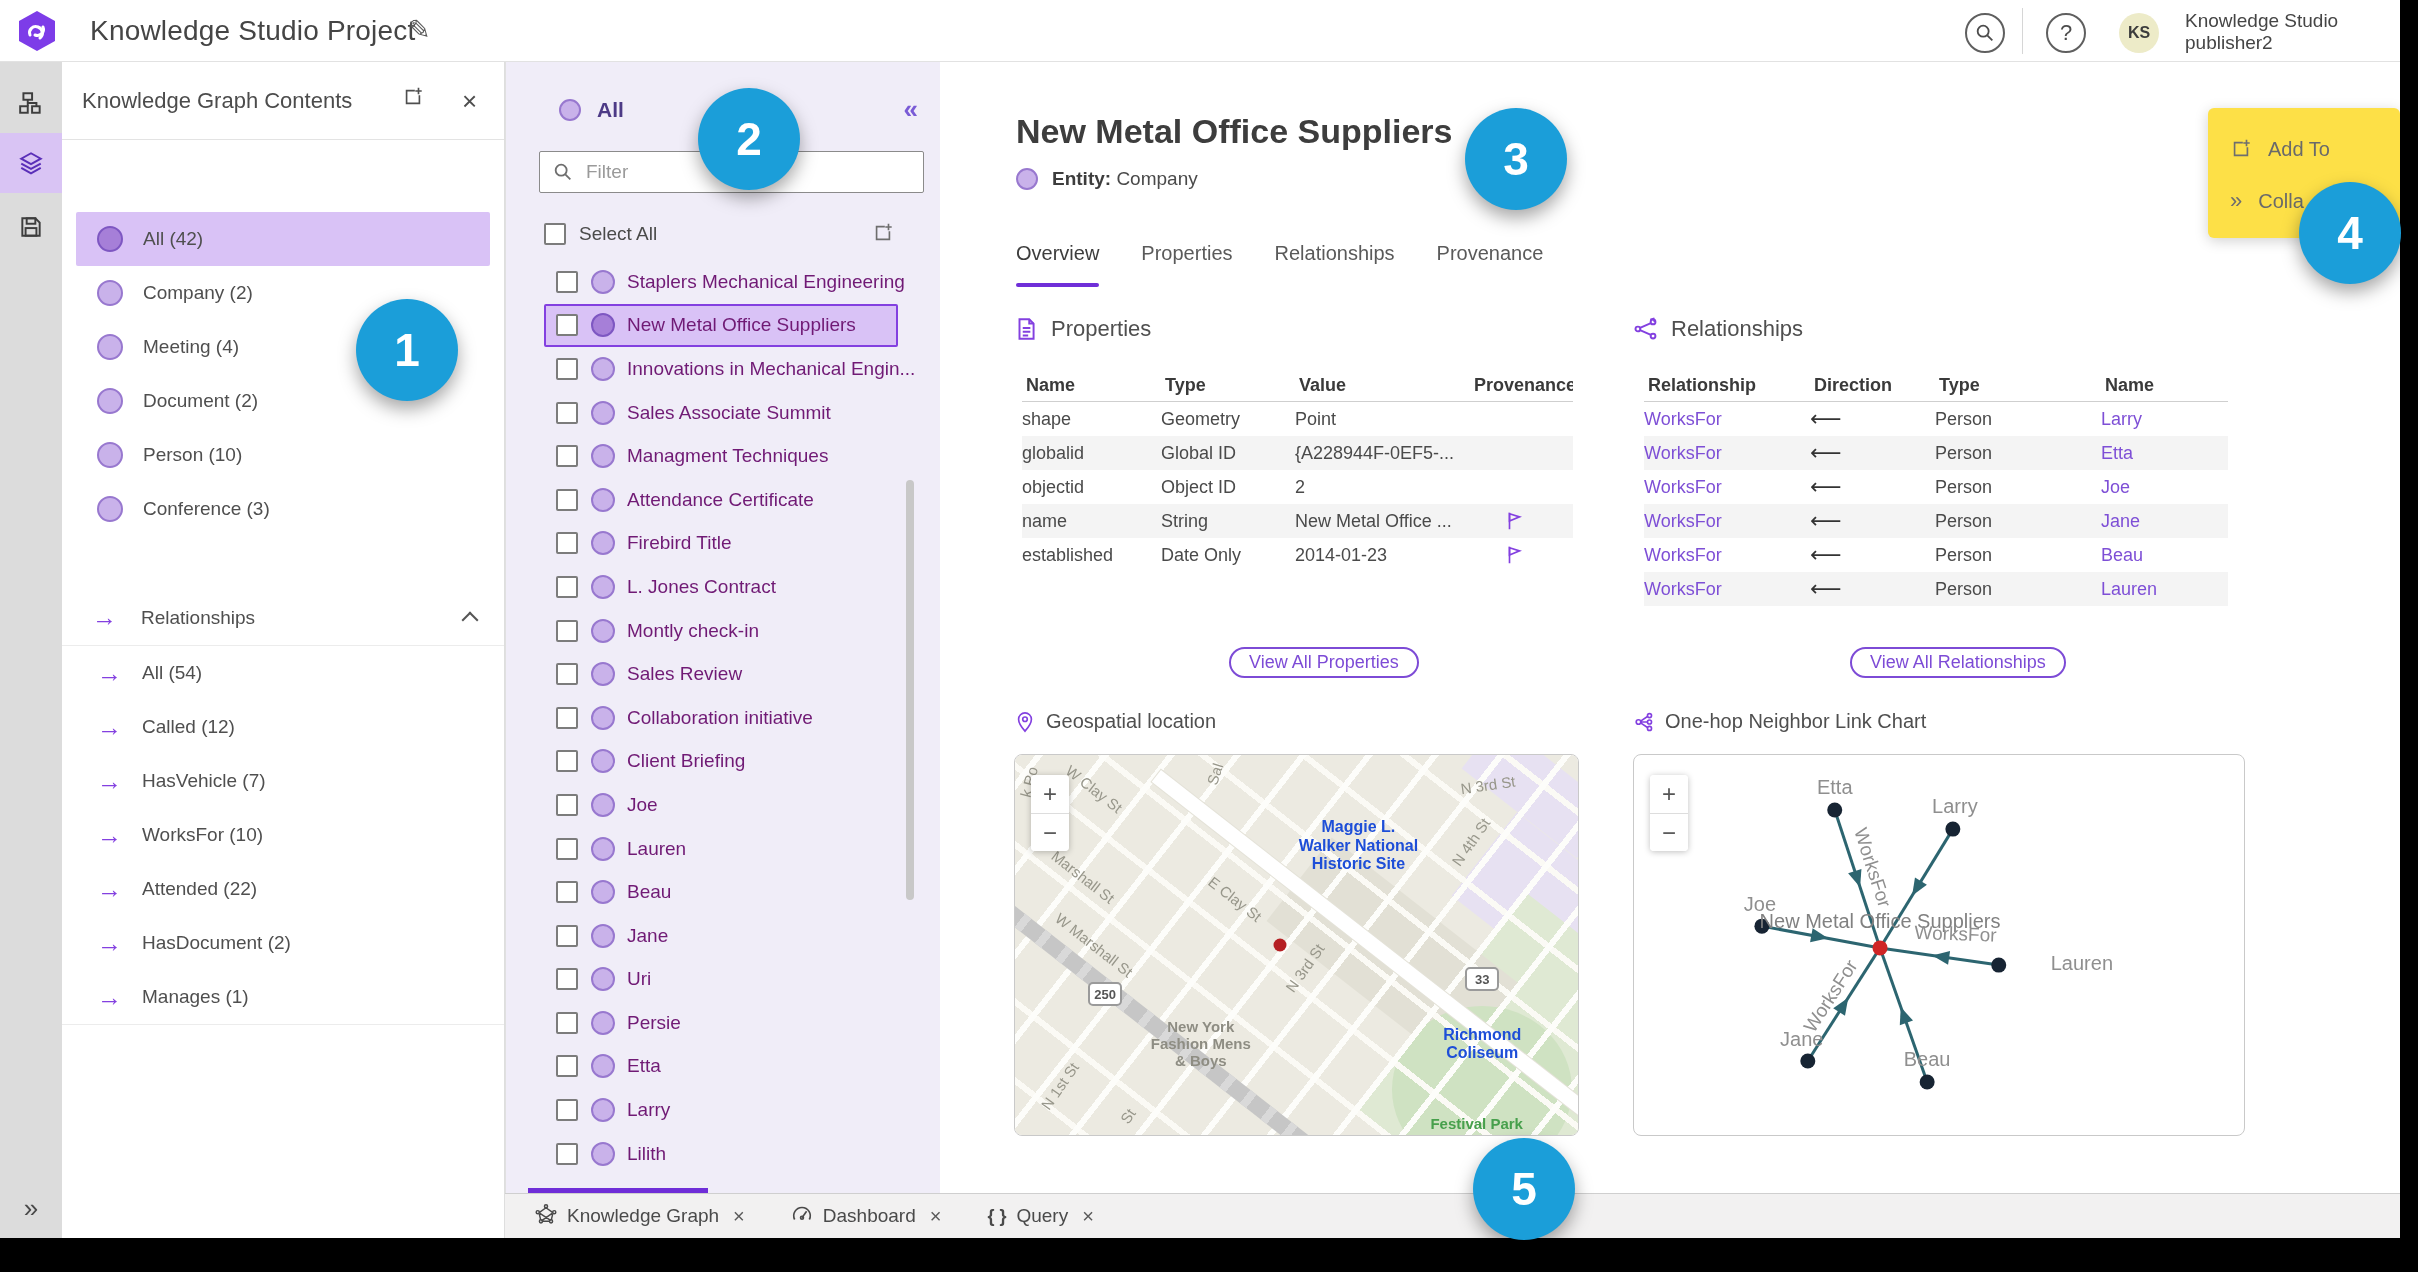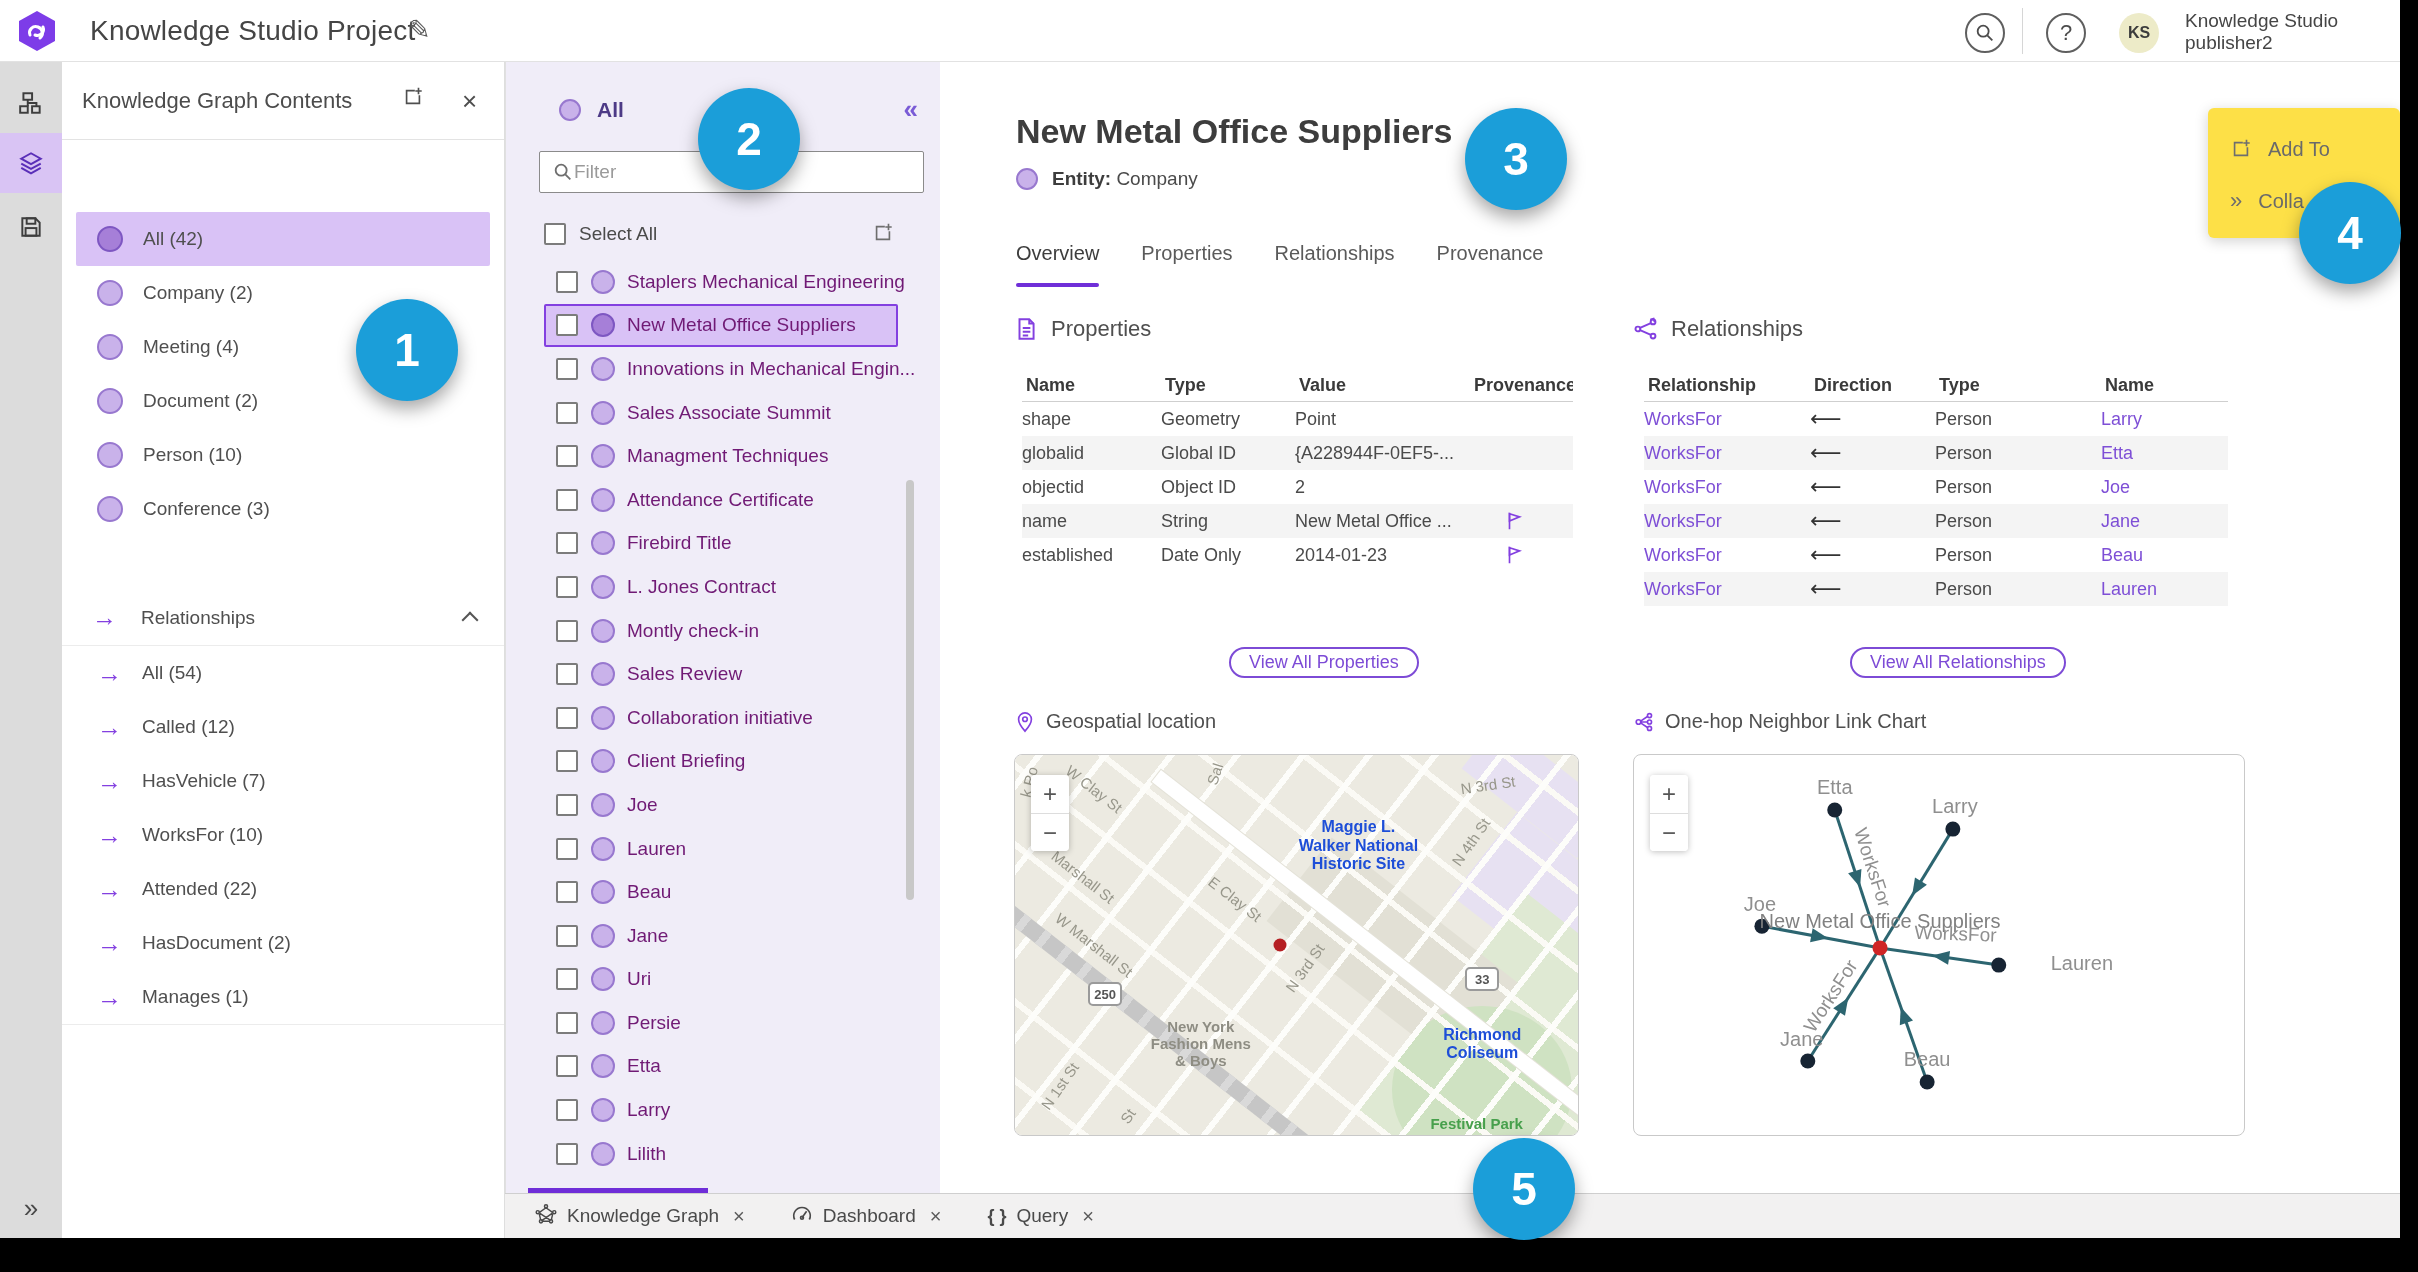--- a/index.html
+++ b/index.html
@@ -45,21 +45,21 @@
   .kgc-row .lbl,.grp-head .lbl{margin-left:20px;font-size:19px;color:#4f4f4f}
   .rel-arrow{margin-left:21px;font-size:25px;color:var(--purple);flex:0 0 auto;line-height:1}
 
   
   .mid{position:absolute;left:505px;top:62px;width:435px;height:1131px;background:var(--lav);border-left:1px solid #e0e0e0}
   .mid-head{position:absolute;left:0;top:0;width:100%;height:86px}
   .mid-all{position:absolute;left:53px;top:36px;display:flex;align-items:center}
   .mid-all .lbl{margin-left:16px;font-size:21px;font-weight:bold;color:#4d3a86}
   .collapse{position:absolute;right:22px;top:32px;font-size:26px;color:#7a5bd6;font-weight:bold}
   .filter{position:absolute;left:33px;top:89px;width:385px;height:42px;background:#fff;border:1px solid #8b8b8b;border-radius:2px;display:flex;align-items:center;padding:0 12px}
-  .filter input{border:0;outline:0;font-size:19px;color:#555;width:300px;background:transparent;font-family:inherit}
+  .filter input{border:0;outline:0;font-size:19px;color:#555;margin-left:12px;width:300px;background:transparent;font-family:inherit}
   .filter input::placeholder{color:#9a9a9a}
   .selall{position:absolute;left:38px;top:150px;width:354px;height:44px;display:flex;align-items:center}
   .cbox{width:22px;height:22px;background:#fff;border:2px solid #7c7c7c;border-radius:2px;flex:0 0 auto}
   .selall .lbl{margin-left:13px;font-size:19px;color:#4a4a4a}
   .selall .addic{position:absolute;right:4px;top:10px;color:#6e6e6e}
   .mid-list{position:absolute;left:38px;top:198px;width:354px}
   .mid-row{height:43.6px;display:flex;align-items:center;padding-left:10px;border:2px solid transparent;border-radius:2px}
   .mid-row.sel{background:var(--sel);border-color:var(--purple)}
   .mid-row .cbox{margin-right:0}
   .mid-circ{width:24px;height:24px;border-radius:50%;background:var(--circ-fill);border:2px solid var(--circ-bord);margin-left:13px;flex:0 0 auto}

